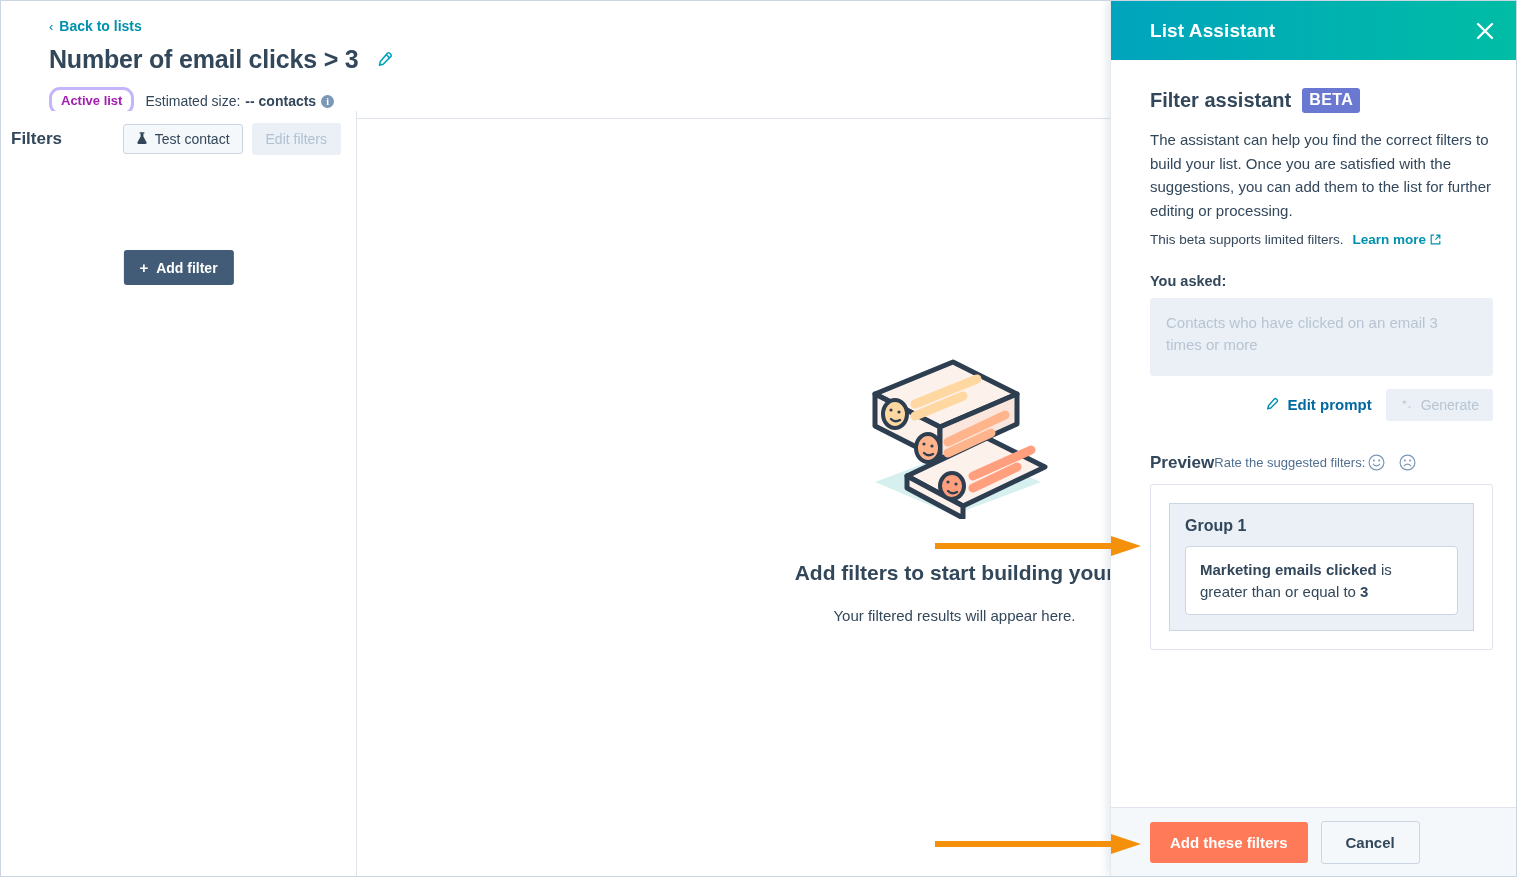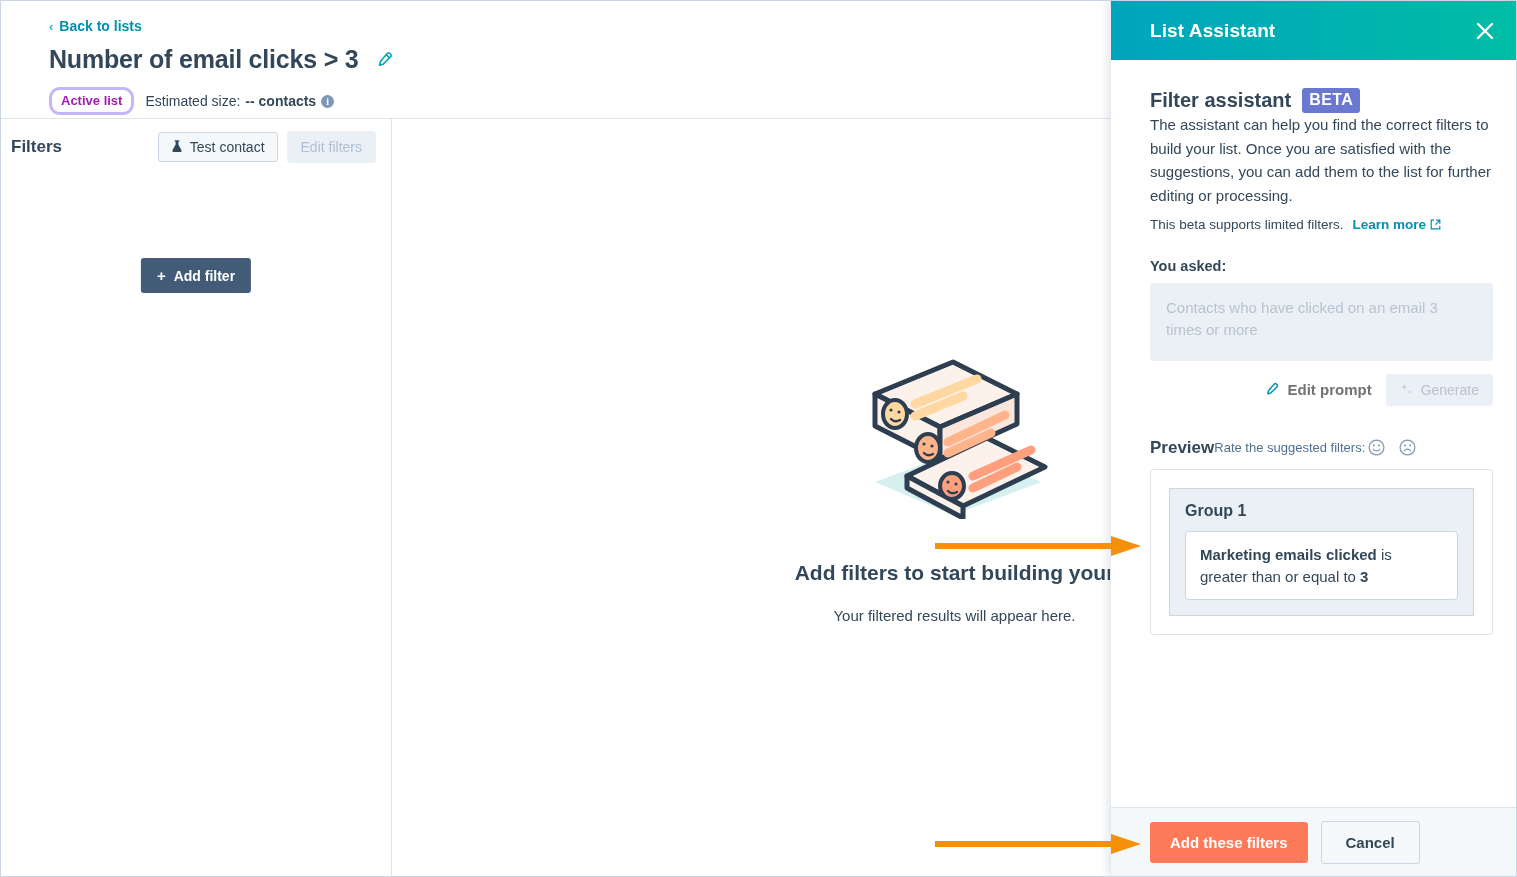--- a/index.html
+++ b/index.html
@@ -51,21 +51,21 @@
   .est-size b { color: #33475b; }
   .info-dot {
     display: inline-block; width: 13px; height: 13px; border-radius: 50%;
     background: #7c98b6; color: #fff; font-size: 10px; font-weight: bold;
     text-align: center; line-height: 13px; font-family: "Liberation Serif", serif;
     cursor: pointer;
   }
 
   
   .filters-col {
-    position: absolute; left: 0; top: 118px; width: 391px; bottom: 0;
+    position: absolute; left: 0; top: 110px; width: 356px; bottom: 0;
     background: #ffffff; border-right: 1px solid #dfe3eb;
   }
   .filters-head {
     position: relative; height: 55px; padding: 0 15px 0 10px;
     display: flex; align-items: center;
   }
   .filters-title { font-size: 17px; font-weight: bold; color: #33475b; }
   .filters-actions { margin-left: auto; display: flex; gap: 9px; align-items: center; }
   .btn-secondary {
     border: 1px solid #cbd6e2; background: #f5f8fa; color: #33475b;
@@ -118,21 +118,21 @@
     display: flex; align-items: center; padding: 0 20px 0 39px;
     color: #fff;
   }
   .assistant-header h1 { font-size: 19px; font-weight: bold; letter-spacing: 0.1px; }
   .close-x {
     margin-left: auto; cursor: pointer; line-height: 0;
   }
   .assistant-body {
     flex: 1 1 auto; padding: 28px 23px 0 39px; overflow: hidden;
   }
-  .fa-title-row { display: flex; align-items: center; gap: 11px; }
+  .fa-title-row { display: flex; align-items: center; gap: 11px; margin-bottom: 15px; }
   .fa-title { font-size: 20px; font-weight: bold; color: #33475b; }
   .beta-badge {
     background: #6a78d1; color: #fff; font-size: 16px; font-weight: bold;
     border-radius: 3px; padding: 3px 7px 4px; letter-spacing: 0.4px;
   }
   .fa-desc { font-size: 15px; color: #33475b; line-height: 1.58; margin-bottom: 9px; }
   .fa-beta-note { font-size: 13.5px; color: #33475b; display: flex; align-items: center; gap: 9px; }
   .learn-more {
     color: #0091ae; font-weight: bold; cursor: pointer;
     display: inline-flex; align-items: center; gap: 4px;
@@ -142,21 +142,21 @@
     background: #eaf0f6; border: 1px solid #eaf0f6; border-radius: 3px;
     min-height: 78px; padding: 13px 15px;
     font-size: 15px; color: #b8c4d2; line-height: 1.48;
   }
   .prompt-actions {
     display: flex; justify-content: flex-end; align-items: center; gap: 12px;
     margin-top: 13px;
   }
   .edit-prompt-btn {
     display: flex; align-items: center; gap: 8px;
-    color: #737373; font-size: 15px; font-weight: bold; cursor: pointer;
+    color: #0369a1; font-size: 15px; font-weight: bold; cursor: pointer;
     background: none; border: none; font-family: inherit; padding: 4px 2px;
   }
   .generate-btn {
     display: flex; align-items: center; gap: 7px;
     background: #eaf0f6; color: #b8c4d2; border: none; border-radius: 3px;
     font-size: 14px; padding: 8px 14px; cursor: default; font-family: inherit;
   }
   .preview-row {
     display: flex; align-items: center; margin: 32px 0 11px;
   }

